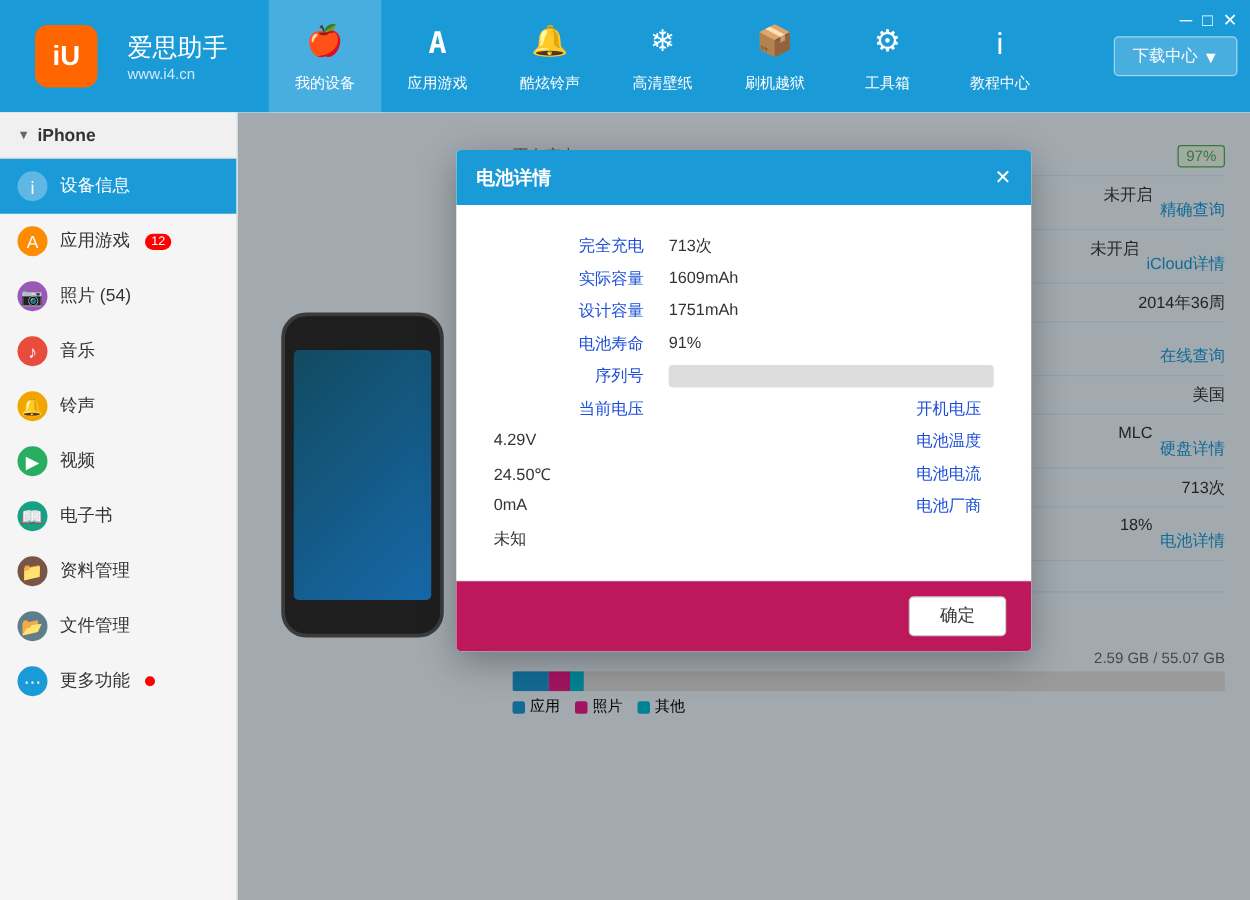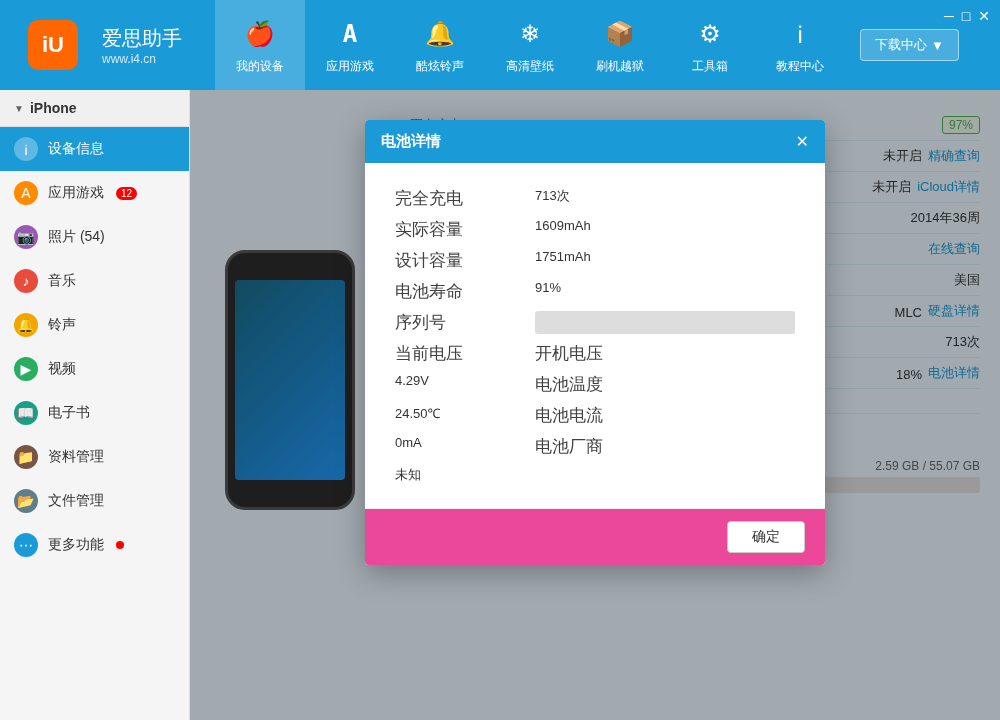--- a/index.html
+++ b/index.html
@@ -10,21 +10,21 @@
     .logo-area { width: 190px; display: flex; flex-direction: column; align-items: center; justify-content: center; }
     .logo-box { display: flex; align-items: center; gap: 24px; }
     .logo-icon { width: 50px; height: 50px; background: #ff6600; border-radius: 10px; display: flex; align-items: center; justify-content: center; color: white; font-size: 22px; font-weight: bold; }
     .logo-text { color: white; font-size: 20px; font-weight: normal; }
     .logo-sub { color: rgba(255,255,255,0.8); font-size: 12px; }
     .nav-items { display: flex; flex: 1; justify-content: center; gap: 0; }
     .nav-item { display: flex; flex-direction: column; align-items: center; justify-content: center; width: 90px; height: 90px; color: white; cursor: pointer; font-size: 12px; gap: 6px; }
     .nav-item.active { background: rgba(255,255,255,0.2); }
     .nav-icon { width: 36px; height: 36px; display: flex; align-items: center; justify-content: center; font-size: 24px; }
     .nav-label { font-size: 12px; color: white; }
-    .top-right { width: 130px; display: flex; align-items: center; }
+    .top-right { width: 130px; display: flex; align-items: center; justify-content: flex-end; }
     .download-btn { background: rgba(255,255,255,0.2); border: 1px solid rgba(255,255,255,0.5); color: white; padding: 6px 14px; border-radius: 4px; cursor: pointer; font-size: 13px; display: flex; align-items: center; gap: 4px; }
     .top-controls { position: absolute; right: 10px; top: 8px; display: flex; gap: 8px; }
     .top-ctrl { color: white; cursor: pointer; font-size: 14px; }
 
     
     .main-layout { display: flex; height: 630px; }
 
     
     .sidebar { width: 190px; background: #f5f5f5; border-right: 1px solid #ddd; display: flex; flex-direction: column; }
     .sidebar-device { display: flex; align-items: center; padding: 10px 14px; background: #f0f0f0; border-bottom: 1px solid #ddd; color: #333; font-size: 14px; font-weight: bold; gap: 6px; }
@@ -51,22 +51,22 @@
 
     
     .device-area { position: absolute; left: 0; top: 0; width: 200px; height: 580px; display: flex; align-items: center; justify-content: center; }
     .phone-outline { width: 130px; height: 260px; background: #2c2c2c; border-radius: 20px; border: 3px solid #555; display: flex; align-items: center; justify-content: center; }
     .phone-screen { width: 110px; height: 200px; background: linear-gradient(135deg, #1a6b8a, #2196F3); border-radius: 4px; display: flex; align-items: center; justify-content: center; color: white; font-size: 10px; }
 
     
     .info-panel { position: absolute; right: 0; top: 0; width: calc(100% - 200px); height: 100%; padding: 20px; }
     .info-row { display: flex; justify-content: space-between; align-items: center; padding: 6px 0; border-bottom: 1px solid #d0e8f5; font-size: 13px; }
     .info-label { color: #666; }
-    .info-value { color: #333; display: flex; gap: 6px; align-items: flex-end; }
-    .link-blue { color: #1a9ad7; cursor: pointer; }
+    .info-value { color: #333; display: flex; gap: 6px; align-items: flex-start; }
+    .link-blue { color: #1a9ad7; cursor: pointer; margin-top: 12px; }
     .charging-badge { background: #e8f5e9; color: #4caf50; border: 1px solid #4caf50; padding: 1px 6px; border-radius: 3px; font-size: 12px; }
     .device-id { color: #666; font-size: 11px; letter-spacing: 1px; }
     .view-btn { background: #f5f5f5; border: 1px solid #ccc; padding: 4px 12px; border-radius: 4px; cursor: pointer; color: #333; font-size: 12px; }
 
     
     .storage-section { margin-top: 10px; }
     .storage-numbers { display: flex; justify-content: flex-end; font-size: 12px; color: #666; margin-bottom: 4px; }
     .storage-bar { height: 16px; background: #ddd; border-radius: 2px; display: flex; overflow: hidden; }
     .storage-apps { background: #1a9ad7; }
     .storage-photos { background: #e91e8c; }
@@ -79,24 +79,24 @@
     .modal-overlay { position: absolute; top: 0; left: 0; right: 0; bottom: 0; background: rgba(0,0,0,0.3); z-index: 100; display: flex; align-items: flex-start; justify-content: center; padding-top: 30px; }
     .modal { width: 460px; background: white; border-radius: 4px; overflow: hidden; box-shadow: 0 8px 30px rgba(0,0,0,0.3); }
     .modal-header { background: #1a9ad7; color: white; padding: 12px 16px; display: flex; align-items: center; justify-content: space-between; font-size: 15px; font-weight: bold; }
     .modal-close { color: white; cursor: pointer; font-size: 16px; background: none; border: none; }
     .modal-body { padding: 24px 30px; }
     .battery-visual { display: flex; align-items: center; justify-content: center; margin-bottom: 20px; }
     .battery-outer { width: 200px; height: 70px; border: 4px solid #5a9a5a; border-radius: 8px; position: relative; background: #f0f0f0; }
     .battery-tip { position: absolute; right: -12px; top: 50%; transform: translateY(-50%); width: 8px; height: 26px; background: #5a9a5a; border-radius: 0 4px 4px 0; }
     .battery-fill { position: absolute; left: 2px; top: 2px; bottom: 2px; width: calc(100% - 4px); background: linear-gradient(to right, #6ab84a, #8dc54b); border-radius: 4px; display: flex; align-items: center; justify-content: center; color: white; font-size: 18px; font-weight: bold; }
     .battery-info-grid { display: grid; grid-template-columns: 130px 1fr; gap: 8px 10px; }
-    .bi-label { color: #404040; font-size: 17px; text-align: left; padding-right: 10px; }
+    .bi-label { color: #1d4ed8; font-size: 13px; text-align: right; padding-right: 10px; }
     .bi-value { color: #333; font-size: 13px; }
     .bi-value.blurred { background: #ddd; color: transparent; border-radius: 3px; user-select: none; }
-    .modal-footer { padding: 12px 20px; background: #ec4899; border-top: 1px solid #eee; display: flex; justify-content: flex-end; }
+    .modal-footer { padding: 12px 20px; background: #be185d; border-top: 1px solid #eee; display: flex; justify-content: flex-end; }
     .confirm-btn { background: white; border: 1px solid #ccc; padding: 6px 24px; border-radius: 4px; cursor: pointer; font-size: 14px; color: #333; }
   </style>
 </head>
 <body>
 
 <div style="position:relative;">
   <div class="top-bar">
     <div class="logo-area">
       <div class="logo-box">
         <div class="logo-icon">iU</div>

